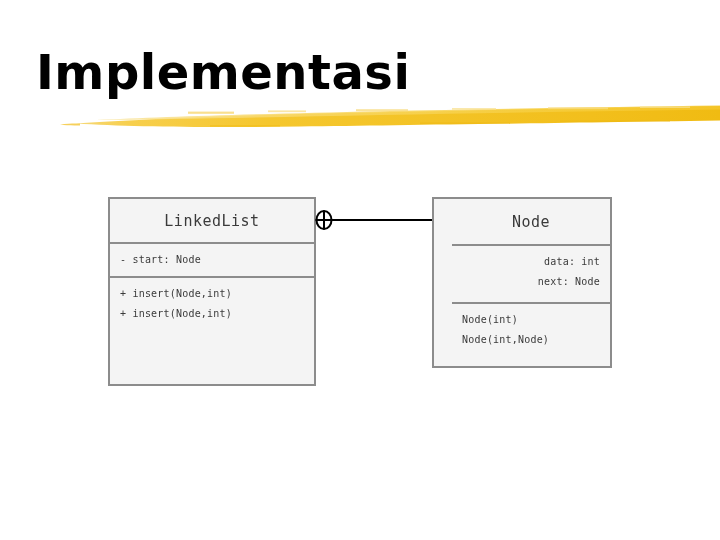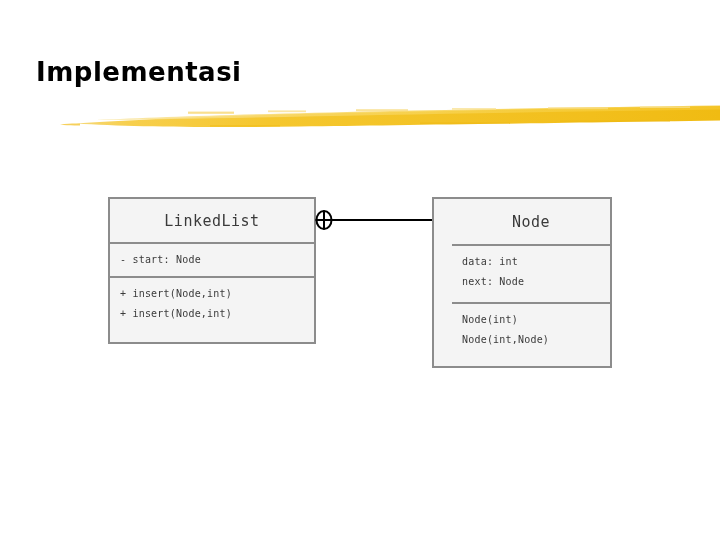--- a/index.html
+++ b/index.html
@@ -16,21 +16,21 @@
     font-family: "Liberation Sans", sans-serif;
   }
 
   
   #slide-title {
     position: absolute;
     left: 36px;
     top: 52px;
     font-family: "DejaVu Sans", sans-serif;
     font-weight: bold;
-    font-size: 26px;
+    font-size: 48px;
     line-height: 40px;
     letter-spacing: 0.5px;
     color: #000000;
     white-space: nowrap;
   }
 
   
   #title-underline {
     position: absolute;
     left: 0px;
@@ -81,36 +81,36 @@
     line-height: 20px;
     letter-spacing: 0.2px;
     white-space: pre;
   }
 
   
   #class-linkedlist {
     left: 108px;
     top: 197px;
     width: 208px;
-    height: 147px;
+    height: 189px;
   }
   #class-linkedlist .name-compartment { height: 43px; }
   #class-linkedlist .attr-compartment { height: 34px; }
   #class-linkedlist .ops-compartment  { height: 70px; }
 
   
   #class-node {
     left: 432px;
     top: 197px;
     width: 180px;
     height: 171px;
     padding-left: 18px;
   }
   #class-node .name-compartment { height: 45px; }
-  #class-node .attr-compartment { height: 58px; }
+  #class-node .attr-compartment { height: 58px; text-align: right; }
   #class-node .ops-compartment  { height: 68px; }
 
   
   #association-line {
     position: absolute;
     left: 330px;
     top: 219px;
     width: 103px;
     height: 2px;
     background: #000000;

